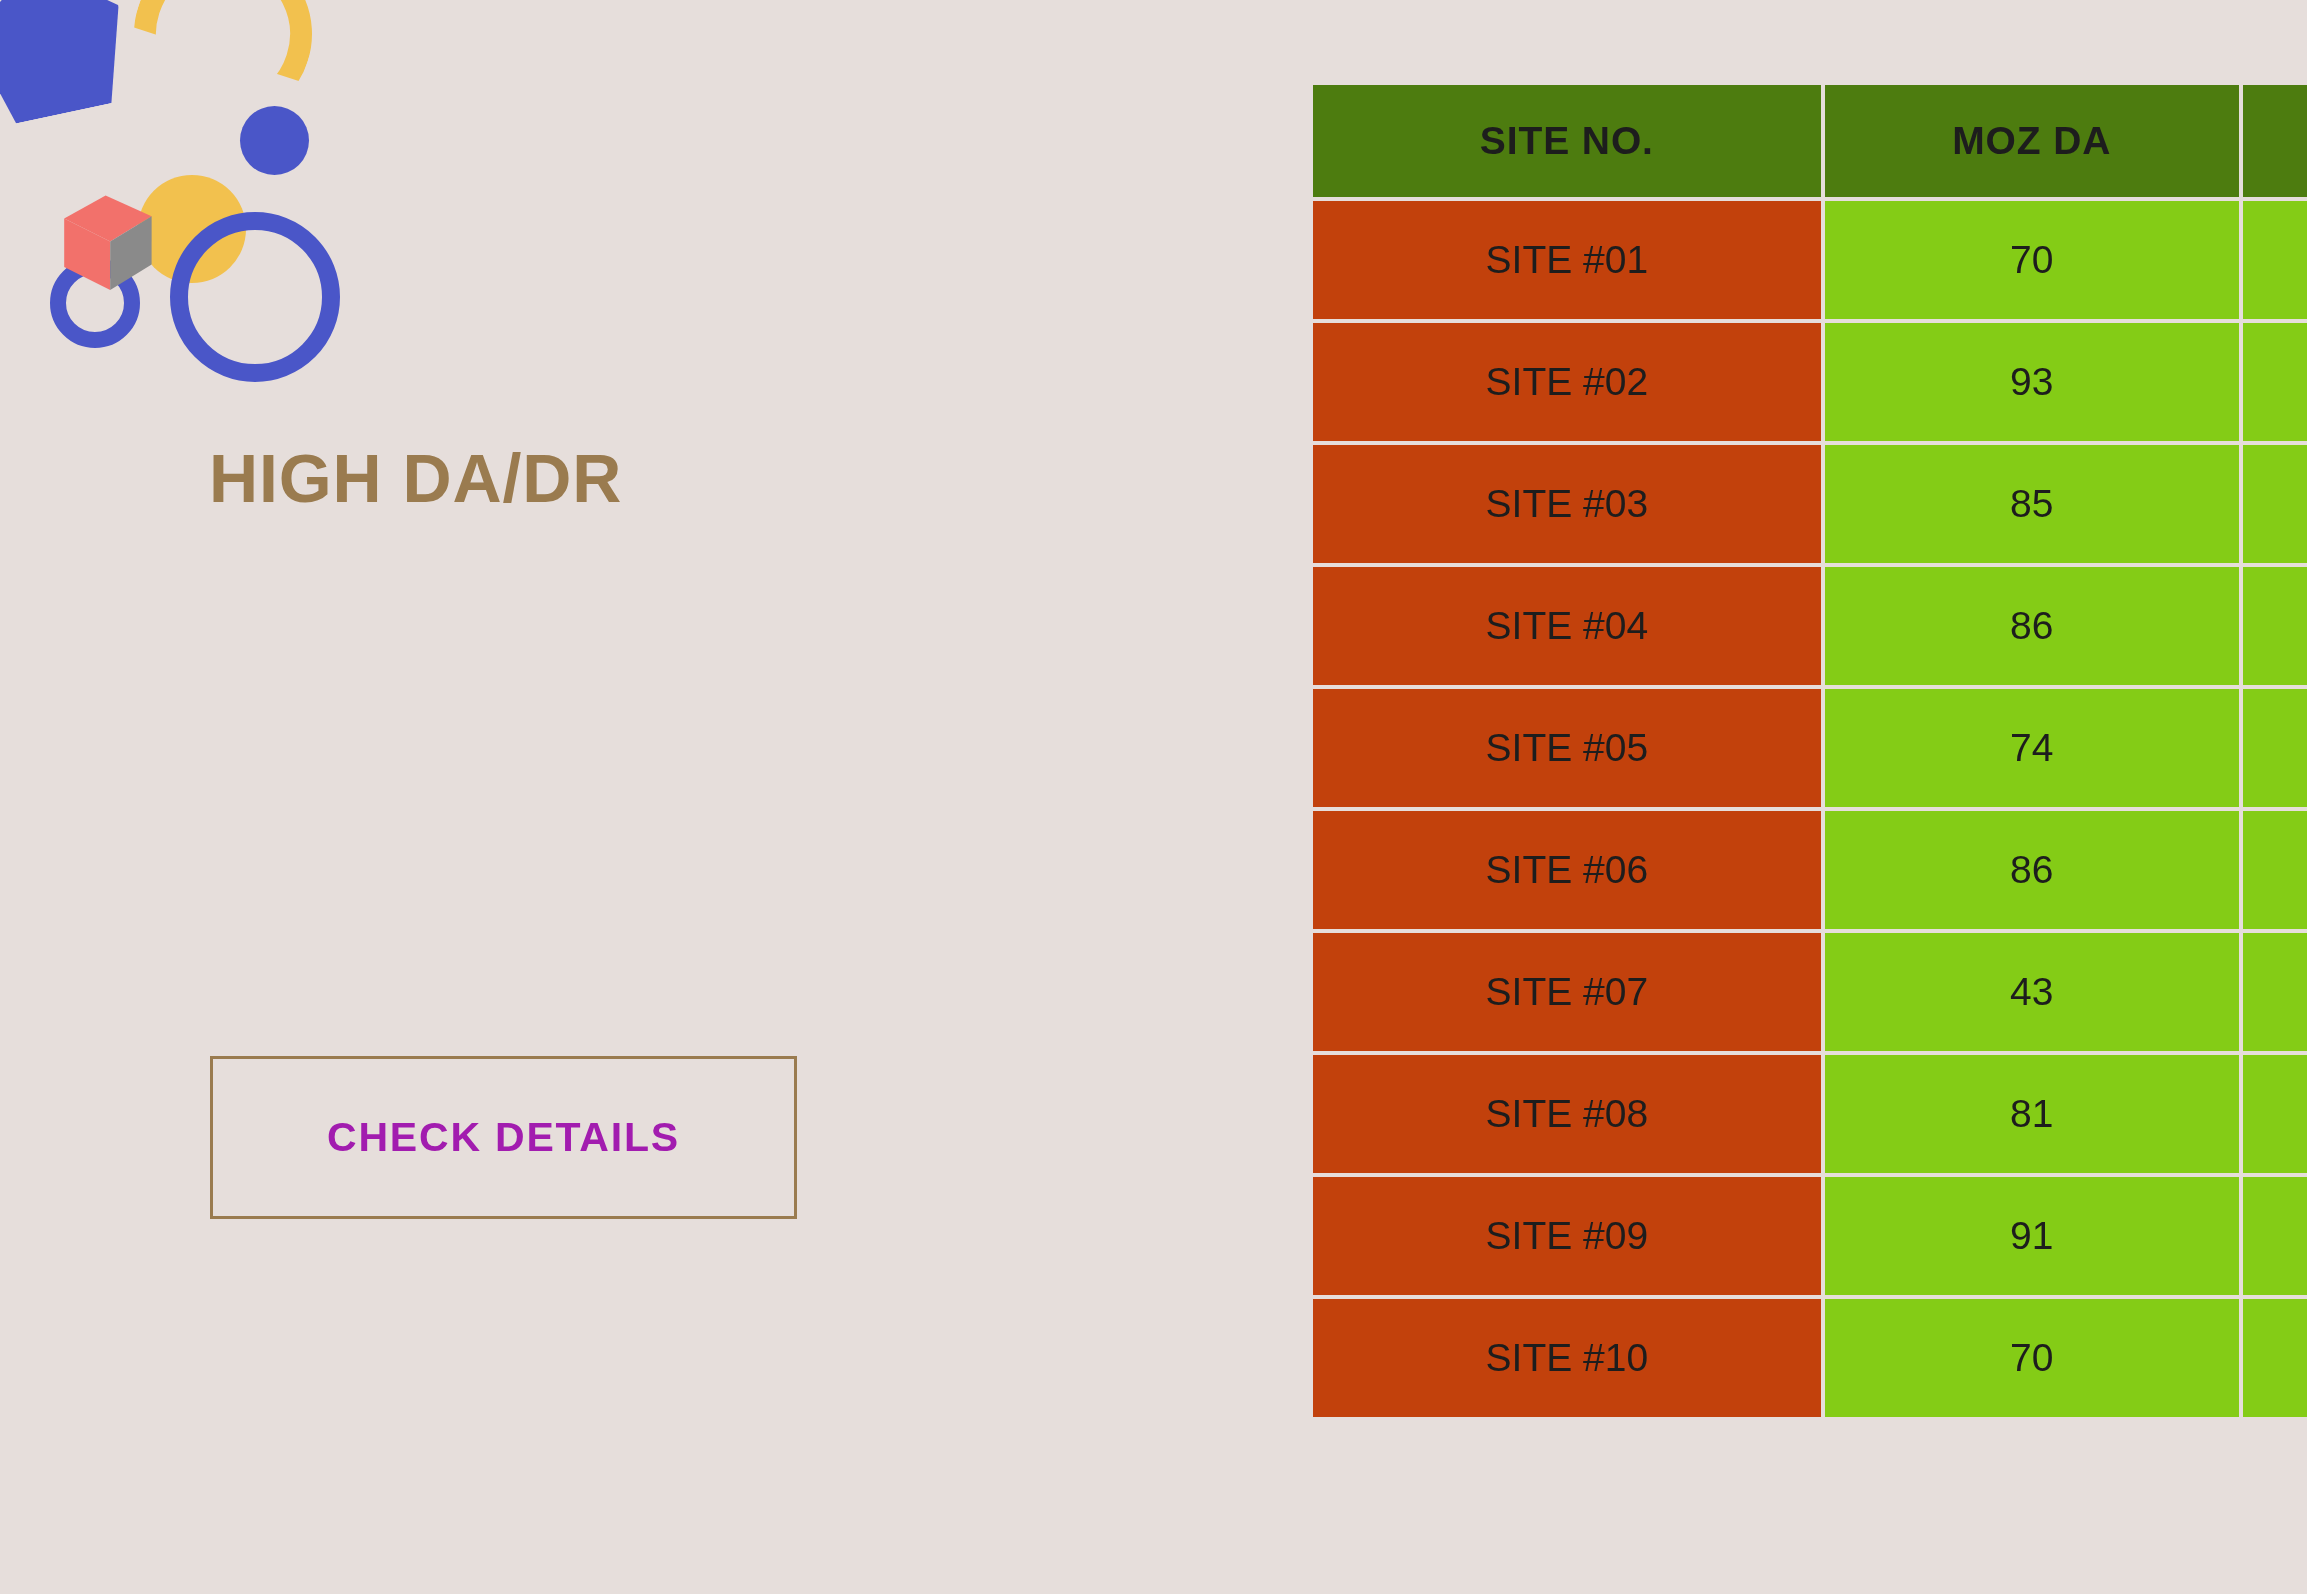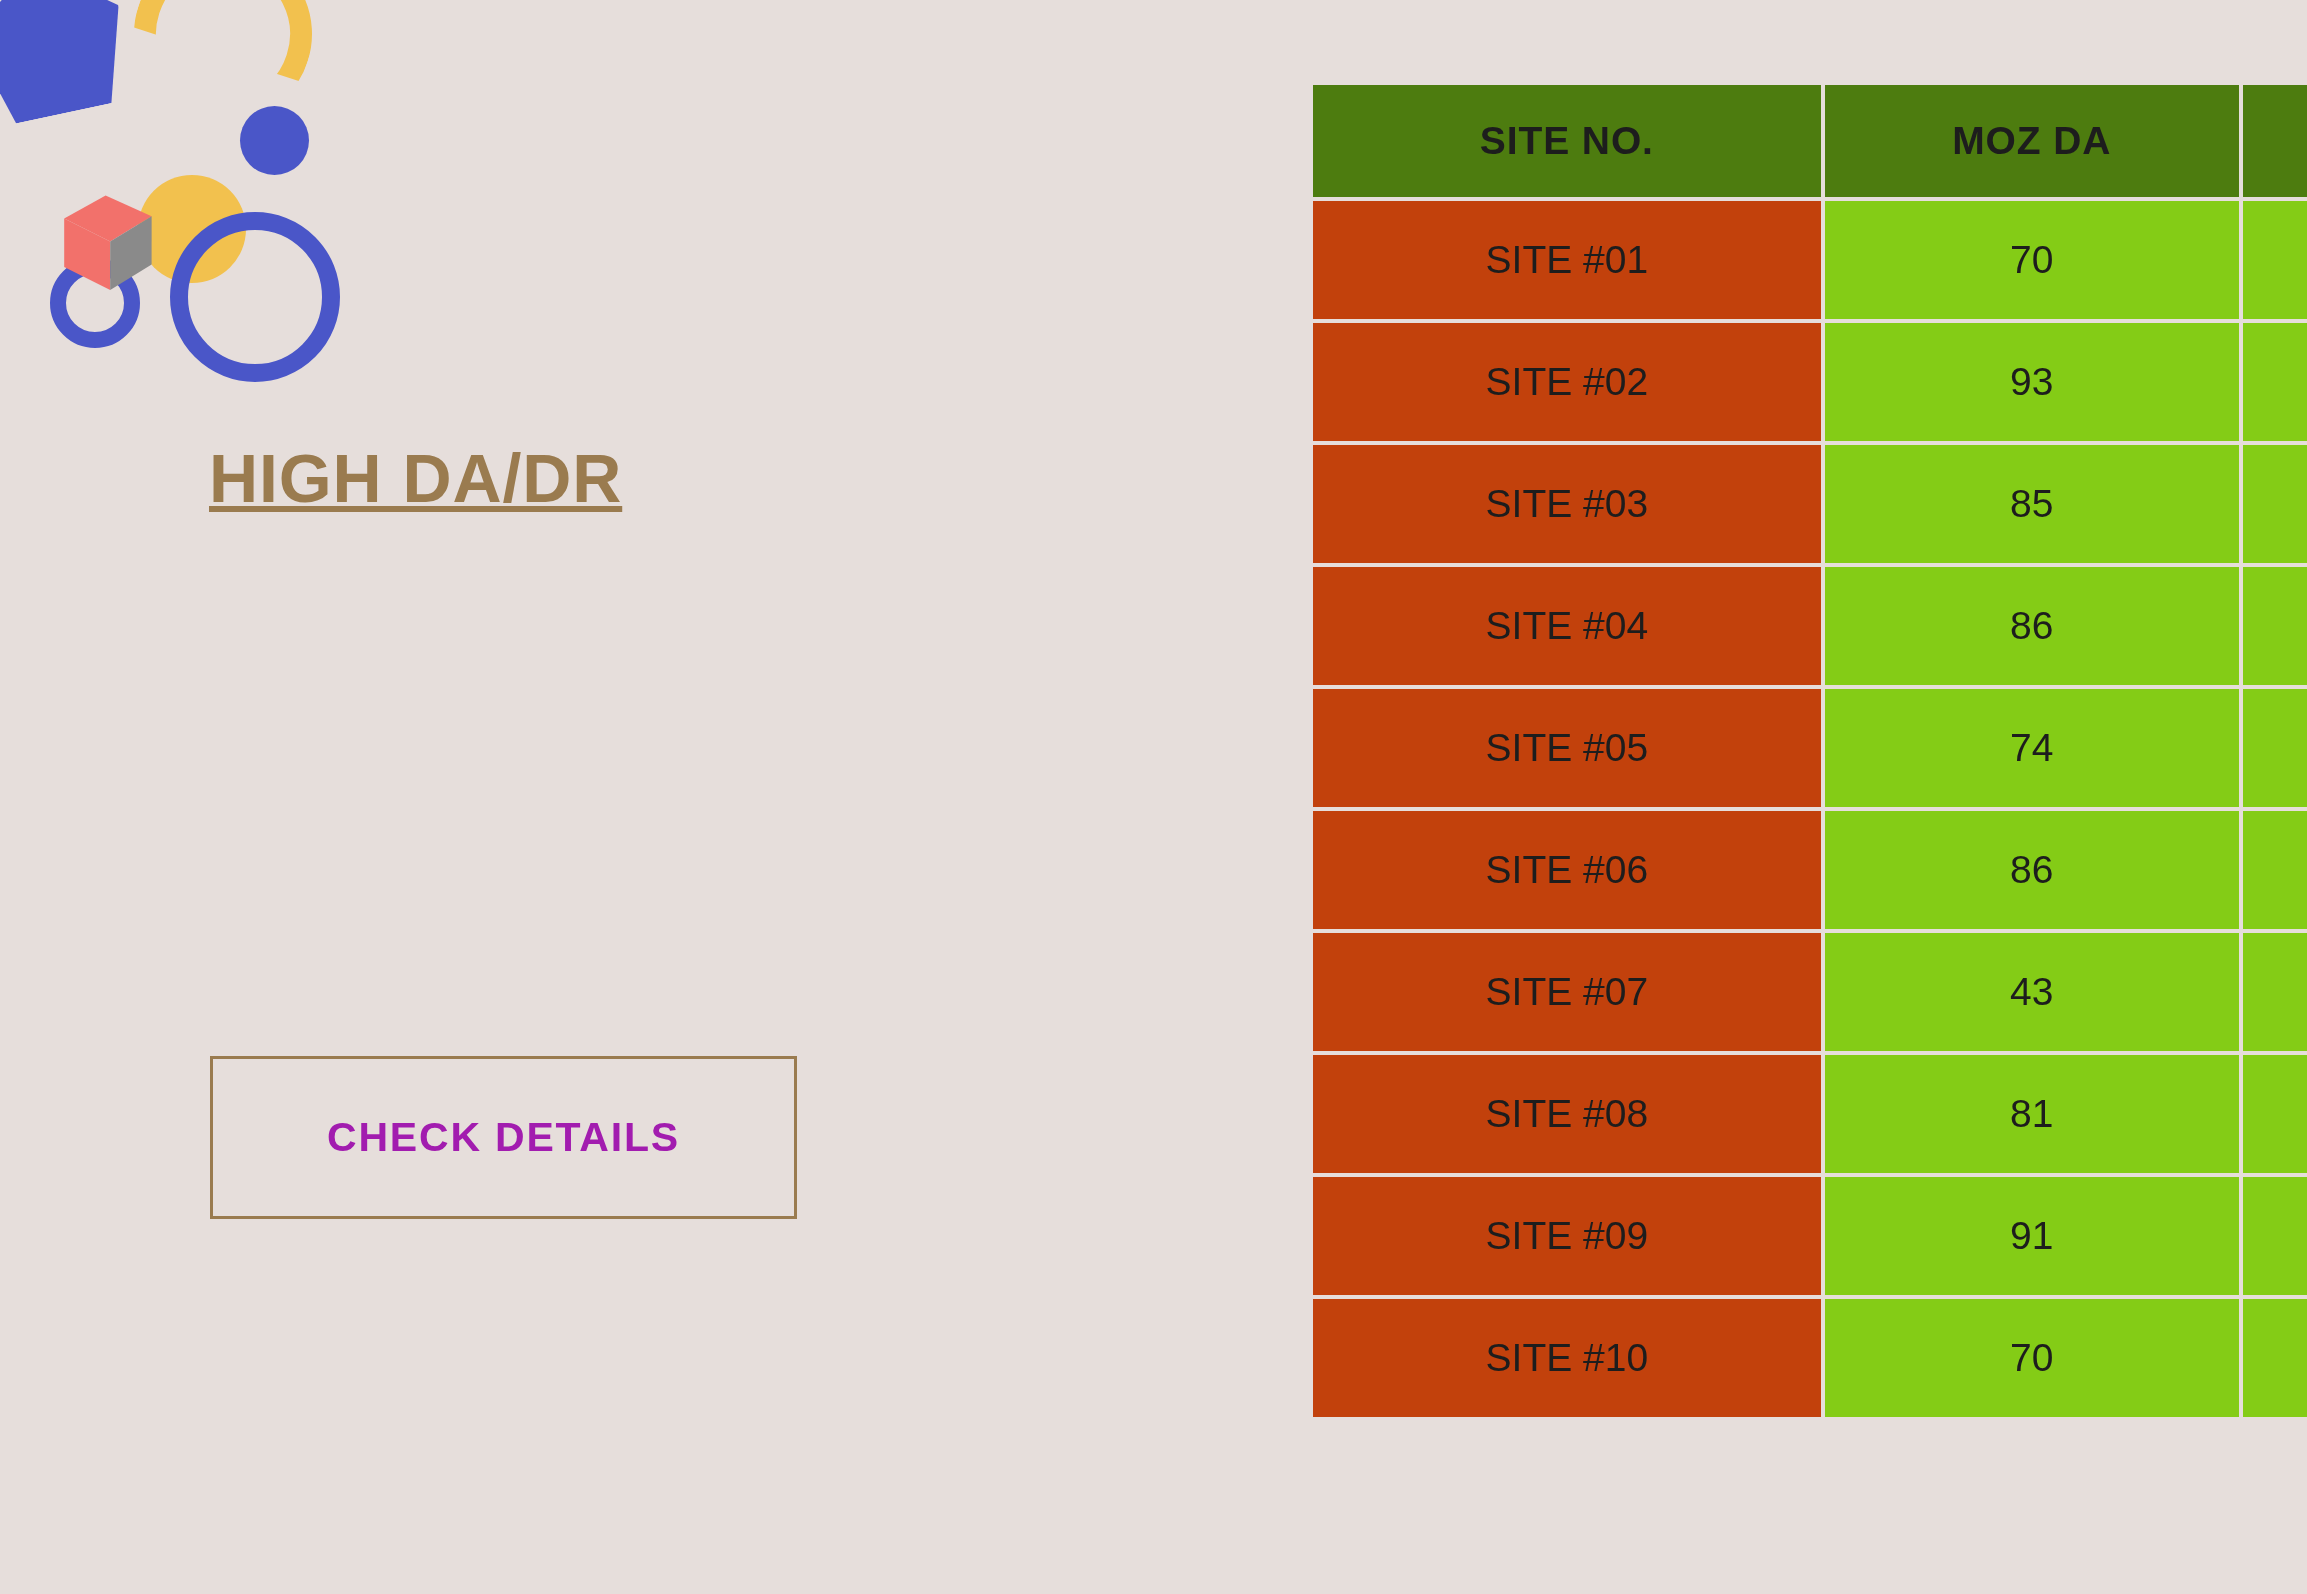--- a/index.html
+++ b/index.html
@@ -68,21 +68,20 @@
     width: 1061px;
     color: #9a7b4f;
     font-size: 68px;
     line-height: 1.46;
     letter-spacing: 0.5px;
     font-weight: 400;
   }
   .headline .strong {
     font-weight: 800;
     letter-spacing: 0.9px;
-    text-decoration: underline;
   }
   .headline .line { display: block; white-space: nowrap; }
 
   .cta {
     position: absolute;
     left: 210px;
     top: 1056px;
     width: 581px;
     height: 157px;
     border: 3.2px solid #9a7b4f;

